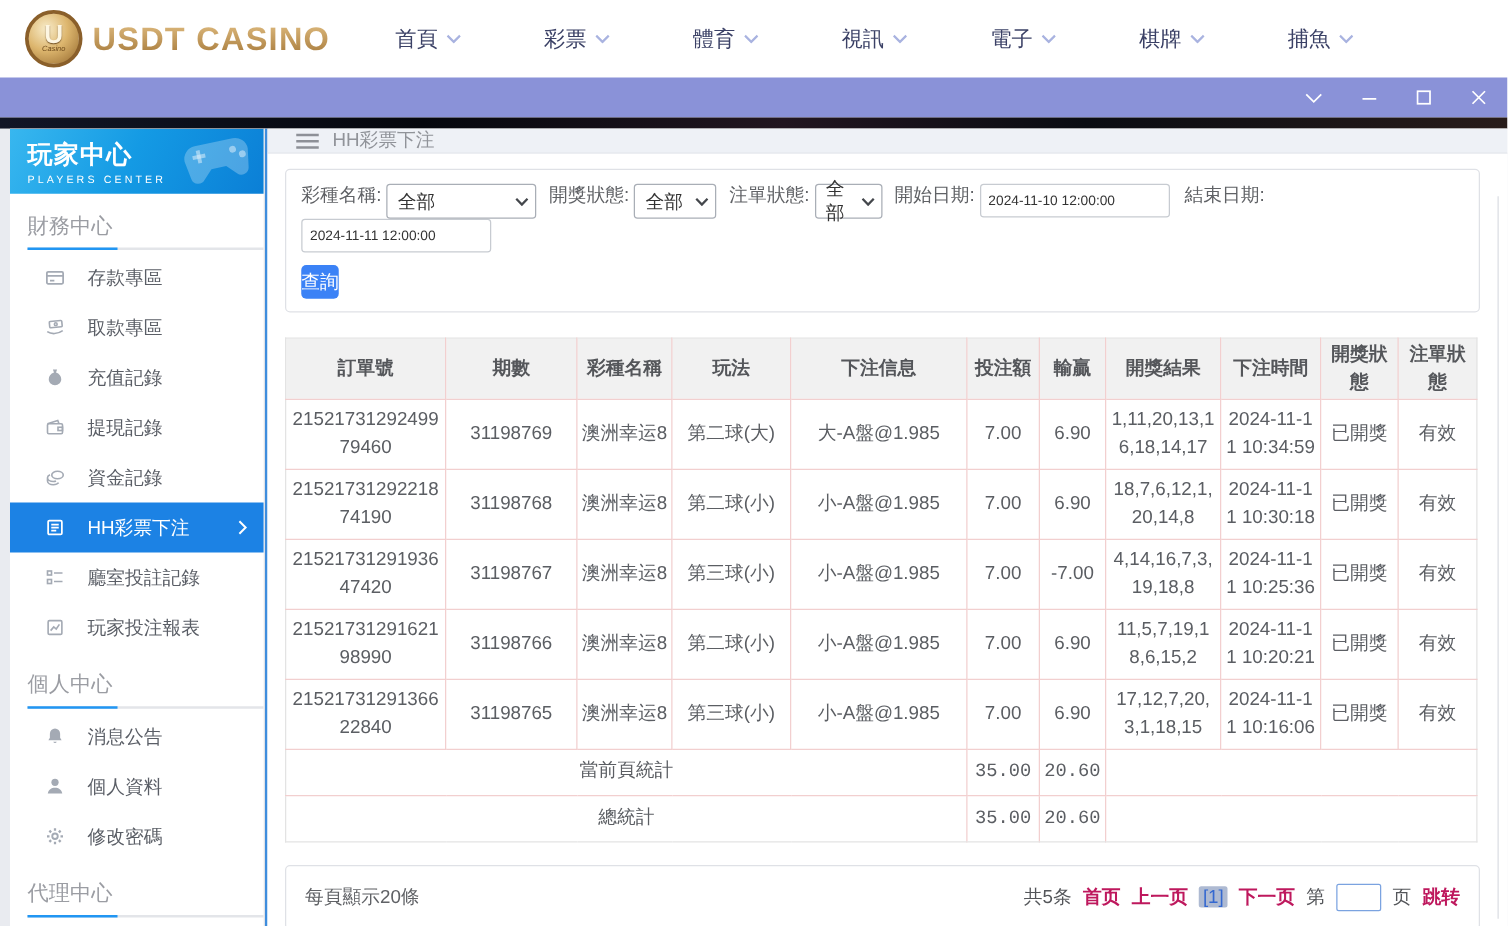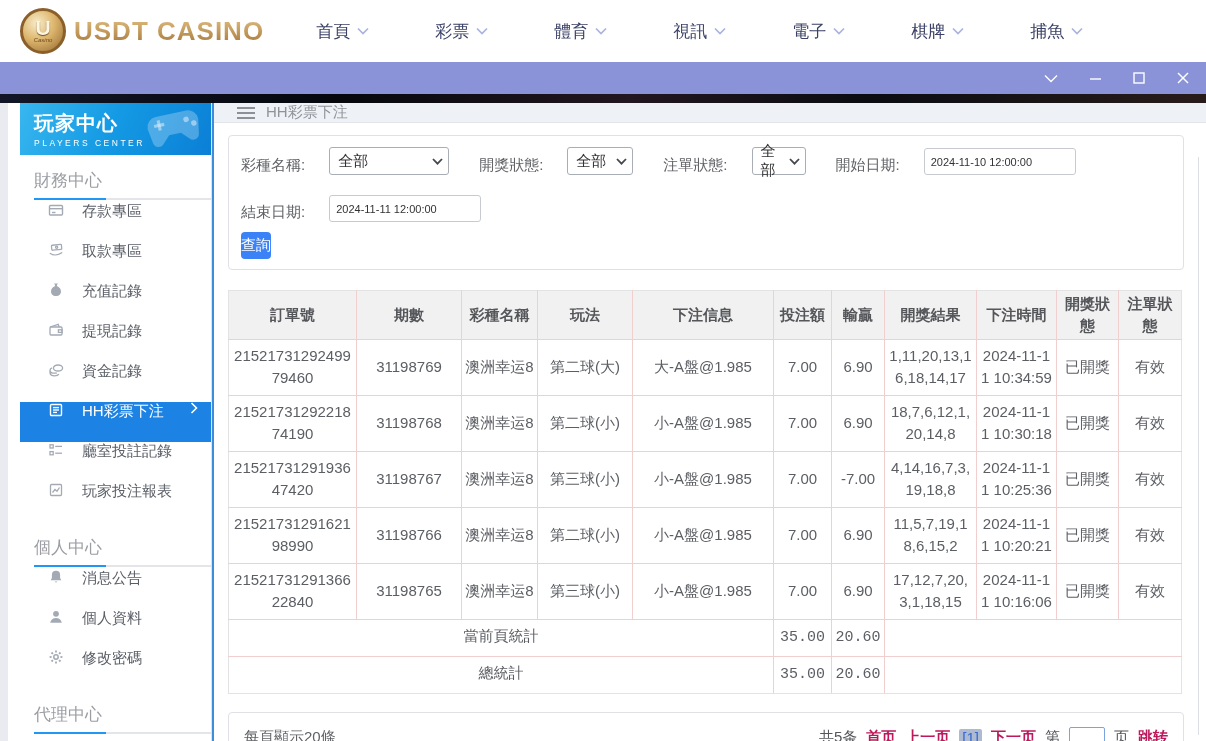--- a/index.html
+++ b/index.html
@@ -24,53 +24,53 @@
   
   .titlebar { height:32px; background:#8a92d8; display:flex; align-items:center;
     justify-content:flex-end; padding-right:14px; gap:26px; }
   .win-btn { width:18px; height:18px; display:flex; align-items:center; justify-content:center; cursor:pointer; }
 
   .dark-strip { height:9px;
     background:linear-gradient(90deg,#121626 0%,#05070d 28%,#221620 52%,#0a0c12 72%,#281c1a 100%); }
 
   
   .content-row { display:flex; height:638px; background:#e9ebf0; padding-left:8px; }
-  .sidebar { width:208px; background:#fff; border-right:1px solid #dfe2e8; overflow:hidden;padding-left:12px; }
+  .sidebar { width:208px; background:#fff; border-right:1px solid #dfe2e8; overflow:hidden; }
   .hero { height:52px; background:linear-gradient(115deg,#38b7ef 0%,#149ae4 48%,#0b7fd6 100%);
     color:#fff; padding:7px 10px 0 14px; position:relative; overflow:hidden; }
   .hero-title { font-size:20px; font-weight:bold; letter-spacing:1px; }
   .hero-sub { font-size:8.5px; letter-spacing:2.5px; margin-top:1px; }
   .hero-pad { position:absolute; right:6px; top:6px; opacity:.85; transform:rotate(-12deg); }
 
   .section-title { font-size:17px; color:#9b9da3; padding:14px 0 6px 14px; }
   .section-rule { height:2px; background:#e3e5e9; margin:0 0 2px 14px; position:relative; }
   .section-rule::before { content:""; position:absolute; left:0; top:0; height:2px; width:72px; background:#2196f3; }
 
   .menu { list-style:none; }
-  .menu-item { height:40px; display:flex; align-items:flex-start; padding:0 14px 0 28px; gap:18px;
+  .menu-item { height:40px; display:flex; align-items:center; padding:0 14px 0 28px; gap:18px;
     font-size:15px; color:#5a5e66; cursor:pointer; }
   .menu-item svg { color:#a4aab4; flex:none; }
   .menu-item.active { background:#1c82e4; color:#fff; padding-left:28px; position:relative; }
   .menu-item.active svg { color:#fff; }
   .menu-item.active .chev-right { position:absolute; right:13px; }
 
   
   .main { flex:1; display:flex; flex-direction:column; border-left:2px solid #3e8ddd;
     background:#fff; position:relative; }
   .main::after { content:""; position:absolute; right:7px; top:54px; bottom:6px; width:1px; background:#dcdee3; }
   .breadcrumb { height:45px; background:#eef1f6; border-bottom:1px solid #e2e5ea;
     display:flex; align-items:center; gap:11px; padding-left:23px; }
   .hamburger { display:flex; flex-direction:column; gap:3px; cursor:pointer; }
   .hamburger span { width:18px; height:2px; background:#8d9097; }
   .crumb-title { font-size:15px; color:#909399; }
 
   .main-body { flex:1; padding:12px 22px 0 14px; background:#fff; }
 
   .filter-box { border:1px solid #dfe1e6; border-radius:4px; padding:11px 12px 10px 12px; }
-  .filter-row { display:flex; align-items:flex-end; flex-wrap:wrap;gap:20px; }
+  .filter-row { display:flex; align-items:flex-start; flex-wrap:wrap; }
   .f-label { font-size:15px; color:#606266; margin-right:4px; }
   .sel { position:relative; display:inline-flex; align-items:center; border:1px solid #a9aeb6;
     border-radius:3px; height:28px; background:#fff; margin-right:10px; cursor:pointer;
     font-size:15px; color:#333; padding:0 22px 0 8px; }
   .sel .sel-chev { position:absolute; right:5px; pointer-events:none; display:flex; }
   .sel.w-lg { width:120px; } .sel.w-md { width:66px; } .sel.w-sm { width:54px; }
   .date-input { width:152px; height:27px; border:1px solid #c7cbd1; border-radius:3px;
     font-size:11px; color:#333; padding:0 6px; margin-right:12px; font-family:inherit; }
   .btn-query { margin-top:10px; width:30px; height:27px; background:#3b82f6; color:#fff;
     border:none; border-radius:4px; font-size:15px; cursor:pointer; font-family:inherit; }

